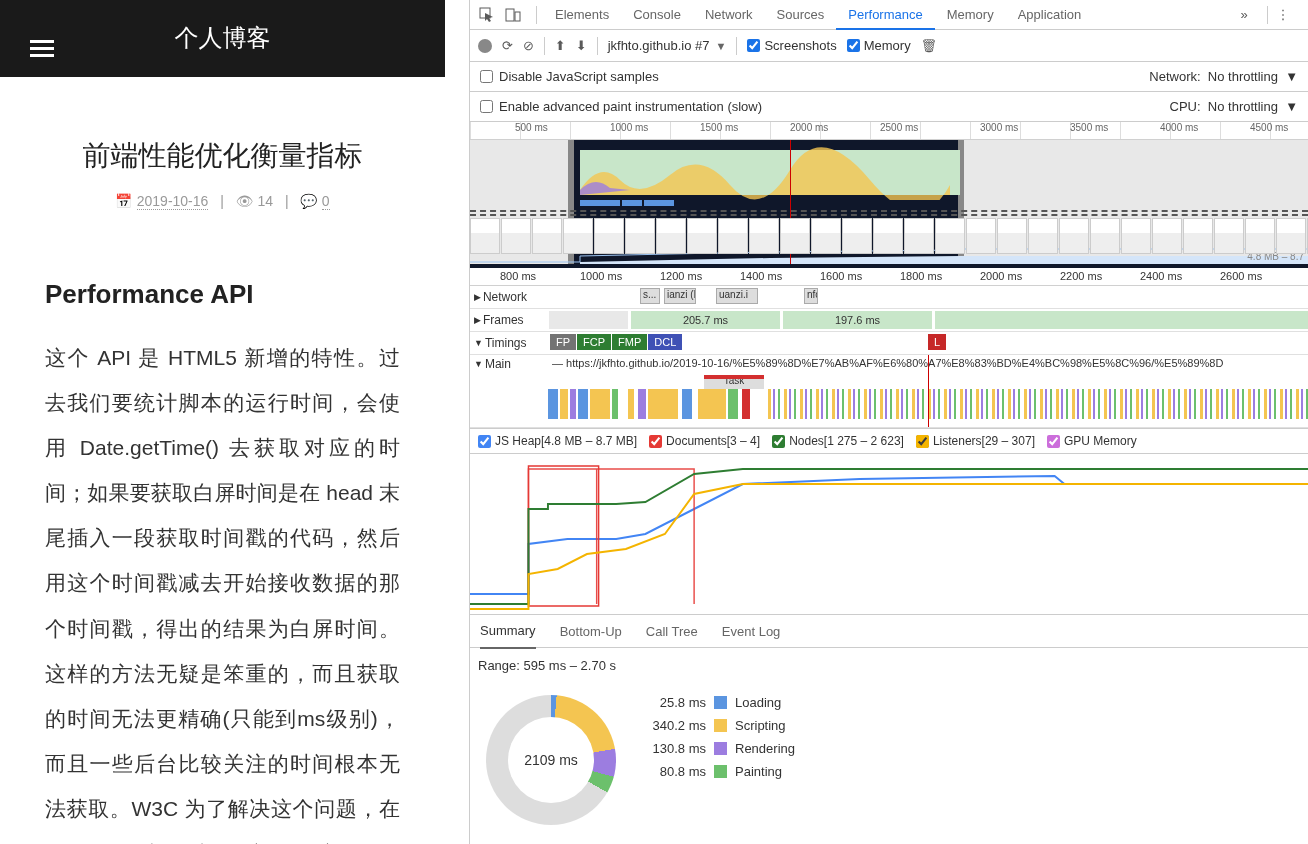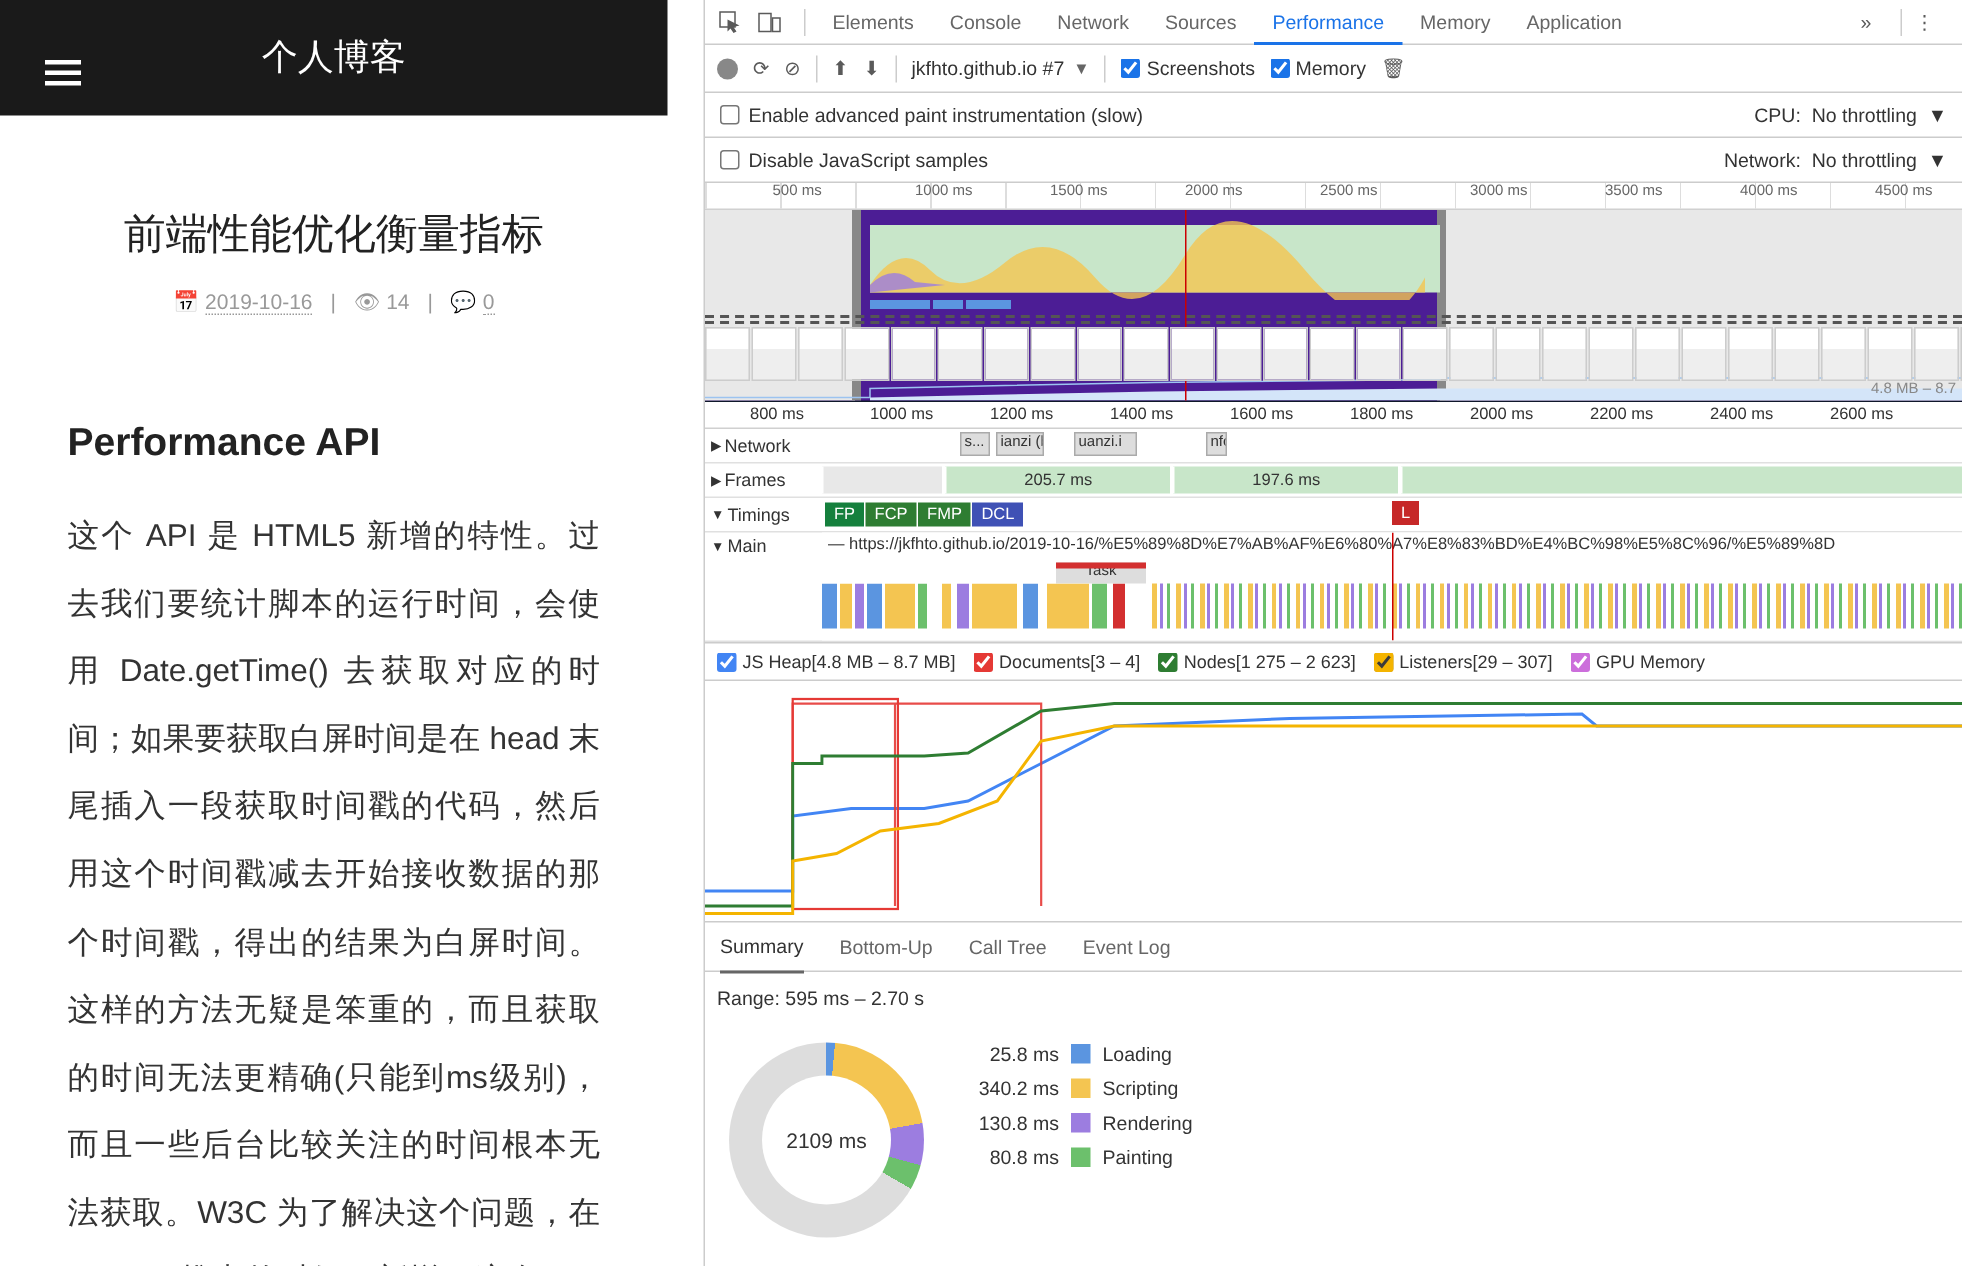--- a/index.html
+++ b/index.html
@@ -27,21 +27,21 @@
 .dt-toolbar .ico { color: #5a5a5a; }
 .dt-toolbar .down { font-size: 11px; color: #666; margin-left: -4px; }
 .url-box { font-size: 13px; color: #333; }
 .chk { display: flex; align-items: center; gap: 4px; font-size: 13px; color: #333; }
 .chk input { accent-color: #1a73e8; }
 .opts-row { height: 30px; border-bottom: 1px solid #ccc; display: flex; align-items: center; padding: 0 10px; justify-content: space-between; font-size: 13px; color: #333; }
 .opts-row label { display: flex; align-items: center; gap: 6px; }
 .dropdown { color: #333; }
 .timeline-ruler { height: 18px; position: relative; border-bottom: 1px solid #d0d0d0; background: repeating-linear-gradient(90deg, #ddd 0 1px, transparent 1px 50px); font-size: 10px; color: #666; }
 .timeline-ruler span { position: absolute; top: 0; }
-.overview { height: 128px; border-bottom: 1px solid #0f172a; position: relative; background: #4c1d95; }
+.overview { height: 128px; border-bottom: 4px solid #0f172a; position: relative; background: #0f172a; }
 .overview .gray-zone { position: absolute; top: 0; bottom: 0; background: #e8e8e8; }
 .overview .sel-handle { position: absolute; top: 0; bottom: 0; width: 6px; background: #888; }
 .mem-label { position: absolute; right: 4px; bottom: 2px; font-size: 10px; color: #888; }
 .flamechart-ruler { height: 18px; position: relative; border-bottom: 1px solid #d0d0d0; font-size: 11px; color: #333; }
 .flamechart-ruler span { position: absolute; top: 2px; }
 .track { display: flex; border-bottom: 1px solid #e0e0e0; min-height: 22px; align-items: center; }
 .track-label { width: 78px; padding-left: 4px; font-size: 12px; color: #333; display: flex; align-items: center; gap: 2px; flex-shrink: 0; }
 .tri { font-size: 9px; }
 .track-body { flex: 1; position: relative; height: 100%; min-height: 22px; }
 .net-item { position: absolute; height: 16px; top: 2px; background: #ddd; border: 1px solid #aaa; font-size: 10px; padding: 0 2px; overflow: hidden; white-space: nowrap; }
@@ -144,30 +144,30 @@
     <label class="chk">
         <input type="checkbox" checked="" style=""> 
         <span>Memory</span>
       </label>
     <div class="ico">🗑</div>
   </div>
 
   <div class="opts-row">
     <label>
         <input type="checkbox" style=""> 
+        <span>Disable JavaScript samples</span>
+      </label>
+    <span class="dropdown"><span>Network:</span>&nbsp;&nbsp;<span>No throttling</span>&nbsp;&nbsp;▼</span>
+  </div>
+  <div class="opts-row">
+    <label>
+        <input type="checkbox" style=""> 
         <span>Enable advanced paint instrumentation (slow)</span>
       </label>
     <span class="dropdown"><span>CPU:</span>&nbsp;&nbsp;<span>No throttling</span>&nbsp;&nbsp;▼</span>
-  </div>
-  <div class="opts-row">
-    <label>
-        <input type="checkbox" style=""> 
-        <span>Disable JavaScript samples</span>
-      </label>
-    <span class="dropdown"><span>Network:</span>&nbsp;&nbsp;<span>No throttling</span>&nbsp;&nbsp;▼</span>
   </div>
 
   <div class="timeline-ruler">
     <span style="left:45px">500 ms</span>
     <span style="left:140px">1000 ms</span>
     <span style="left:230px">1500 ms</span>
     <span style="left:320px">2000 ms</span>
     <span style="left:410px">2500 ms</span>
     <span style="left:510px">3000 ms</span>
     <span style="left:600px">3500 ms</span>
@@ -269,21 +269,21 @@
       <div class="frame-bar" style="left:386px;width:400px"></div>
     </div>
   </div>
 
   <div class="track">
     <div class="track-label">
         <span class="tri">▼</span> 
         <span>Timings</span>
       </div>
     <div class="track-body" style="padding-top:2px">
-      <span class="timing-badge" style="background:#15803d;margin-left:2px">FP</span><span class="timing-badge" style="background:#2e7d32">FCP</span><span class="timing-badge" style="background:#2e7d32">FMP</span><span class="timing-badge" style="background:#3f51b5">DCL</span>
+      <span class="timing-badge" style="background:#737373;margin-left:2px">FP</span><span class="timing-badge" style="background:#2e7d32">FCP</span><span class="timing-badge" style="background:#2e7d32">FMP</span><span class="timing-badge" style="background:#3f51b5">DCL</span>
       <span class="timing-badge" style="background:#c62828;position:absolute;left:380px">L</span>
     </div>
   </div>
 
   <div class="track" style="align-items:flex-start">
     <div class="track-label" style="padding-top:2px">
         <span class="tri">▼</span> 
         <span>Main</span>
       </div>
     <div class="track-body main-track">

